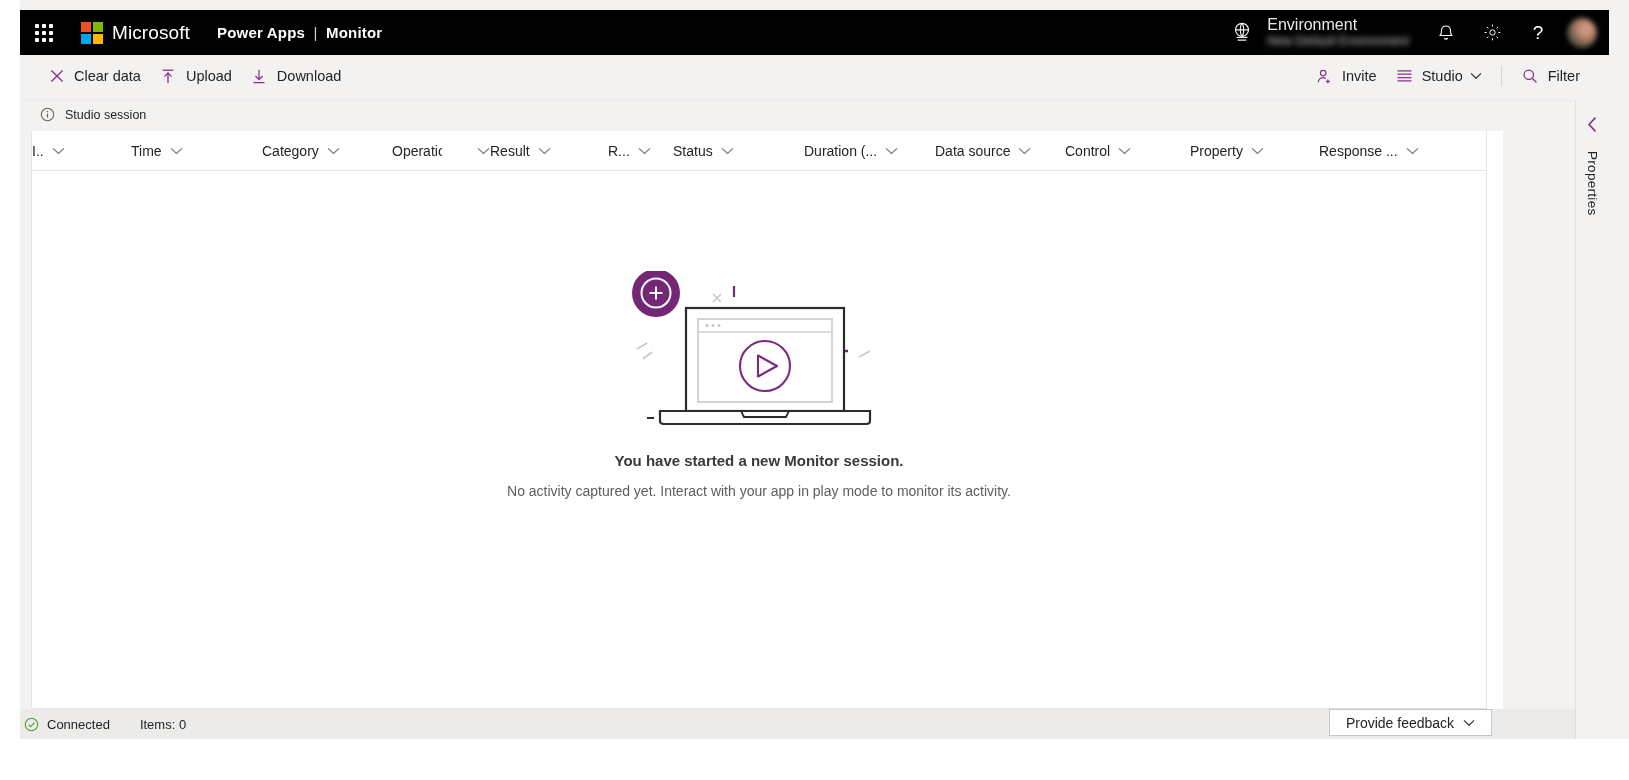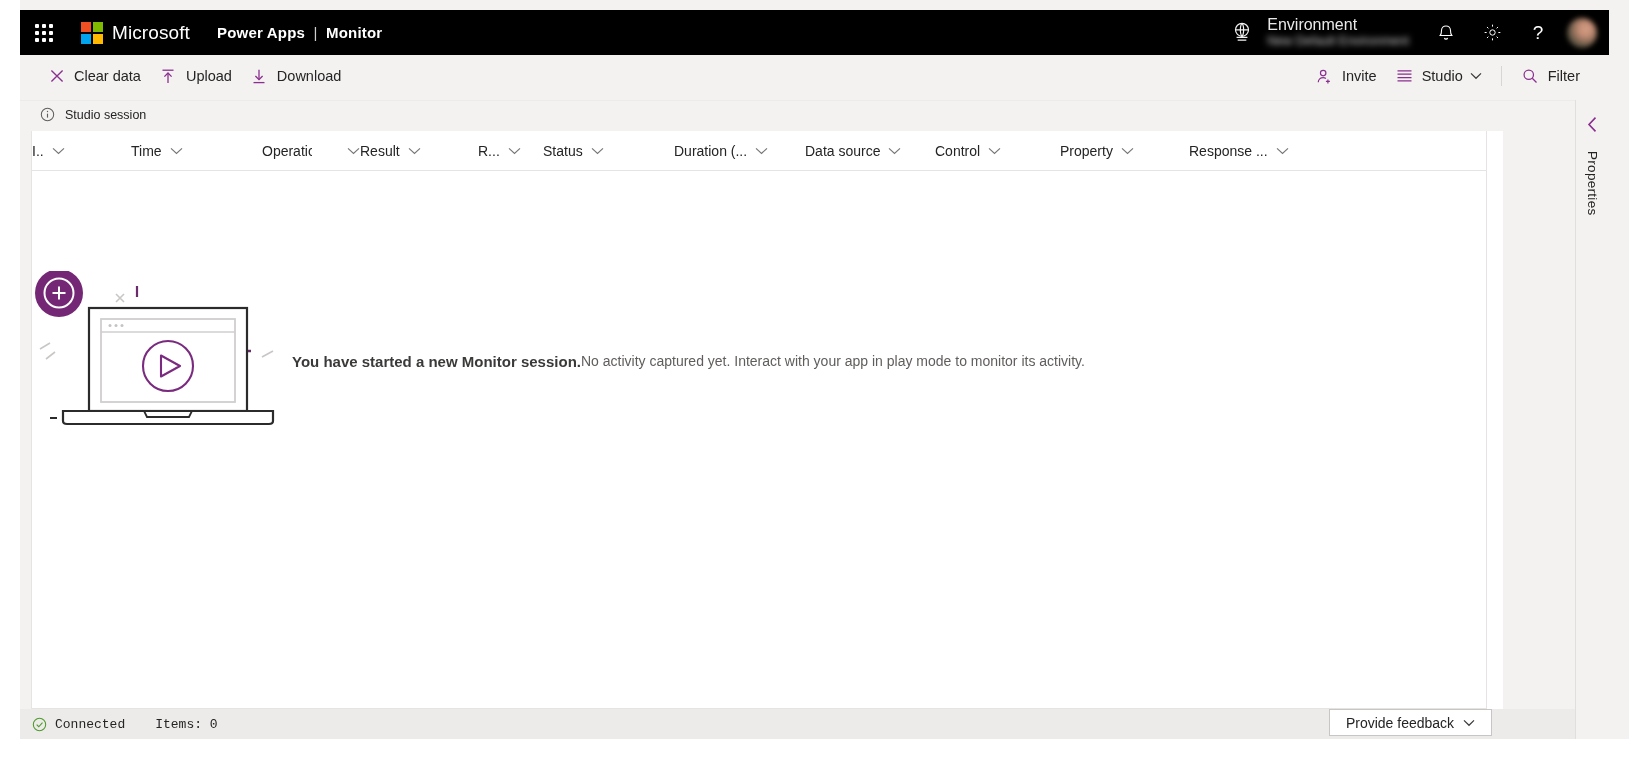--- a/index.html
+++ b/index.html
@@ -88,30 +88,30 @@
   .col {
     display:flex; align-items:center; height:40px; font-size:14px;
     color:#242424; cursor:pointer; padding-left:0; flex:none;
   }
   .col .lbl { white-space:nowrap; overflow:hidden; }
   .col .chev { margin-left:8px; display:flex; align-items:center; color:#767676; }
 
   
   .empty {
     position:absolute; left:0; right:0; top:140px;
-    display:flex; align-items:center;
+    display:flex; flex-direction:column; align-items:center;
   }
   .empty-art { position:relative; width:260px; height:165px; }
   .empty-title { margin-top:16px; font-size:15px; font-weight:700; color:#3b3a39; }
   .empty-sub { margin-top:14px; font-size:14px; color:#605e5c; }
 
   
   .statusbar {
     position:absolute; left:20px; top:709px; width:1589px; height:30px;
-    background:#edebe9; display:flex; align-items:center; padding-left:12px;font-family:Liberation Mono, monospace;
+    background:#edebe9; display:flex; align-items:center; padding-left:4px;
   }
   .st-item { display:flex; align-items:center; font-size:13px; color:#242424; }
   .st-item .ic { margin-right:8px; display:flex; }
   .st-gap { width:30px; }
   .feedback-btn {
     position:absolute; right:137px; top:709px; height:27px; min-width:163px;
     background:#ffffff; border:1px solid #c8c6c4;
     display:flex; align-items:center; justify-content:center;
     font-size:14px; color:#242424; cursor:pointer; padding:8px 12px;
   }
@@ -307,20 +307,28 @@
           </span>
         </div>
         <div class="col" style="width: 131px;">
           <span class="lbl">Time</span>
           <span class="chev">
             <svg width="13" height="8" viewBox="0 0 13 8" stroke="#767676" stroke-width="1.15" fill="none">
               <path d="M1 1.3 6.5 6.5 12 1.3"></path>
             </svg>
           </span>
         </div>
+        <div class="col" style="width: 130px;">
+          <span class="lbl">Category</span>
+          <span class="chev">
+            <svg width="13" height="8" viewBox="0 0 13 8" stroke="#767676" stroke-width="1.15" fill="none">
+              <path d="M1 1.3 6.5 6.5 12 1.3"></path>
+            </svg>
+          </span>
+        </div>
         <div class="col" style="width: 98px; gap: 27px;">
           <span class="lbl">Operation</span>
           <span class="chev">
             <svg width="13" height="8" viewBox="0 0 13 8" stroke="#767676" stroke-width="1.15" fill="none">
               <path d="M1 1.3 6.5 6.5 12 1.3"></path>
             </svg>
           </span>
         </div>
         <div class="col" style="width: 118px;">
           <span class="lbl">Result</span>

